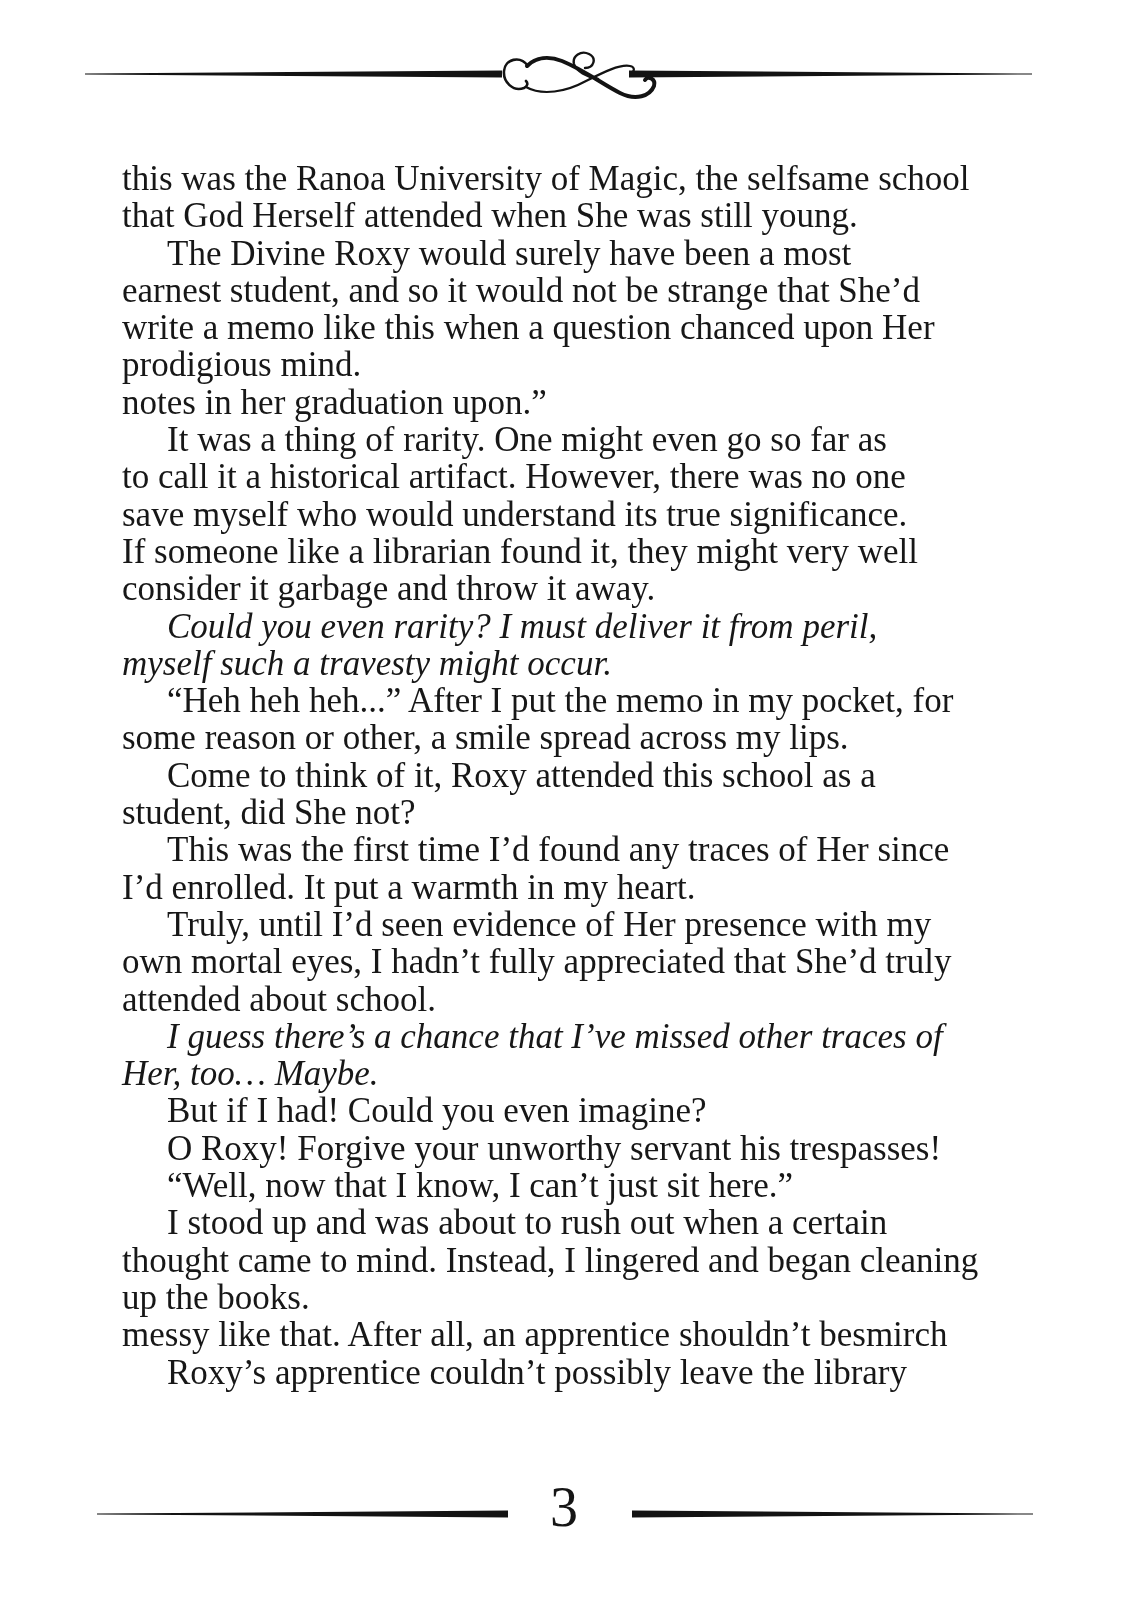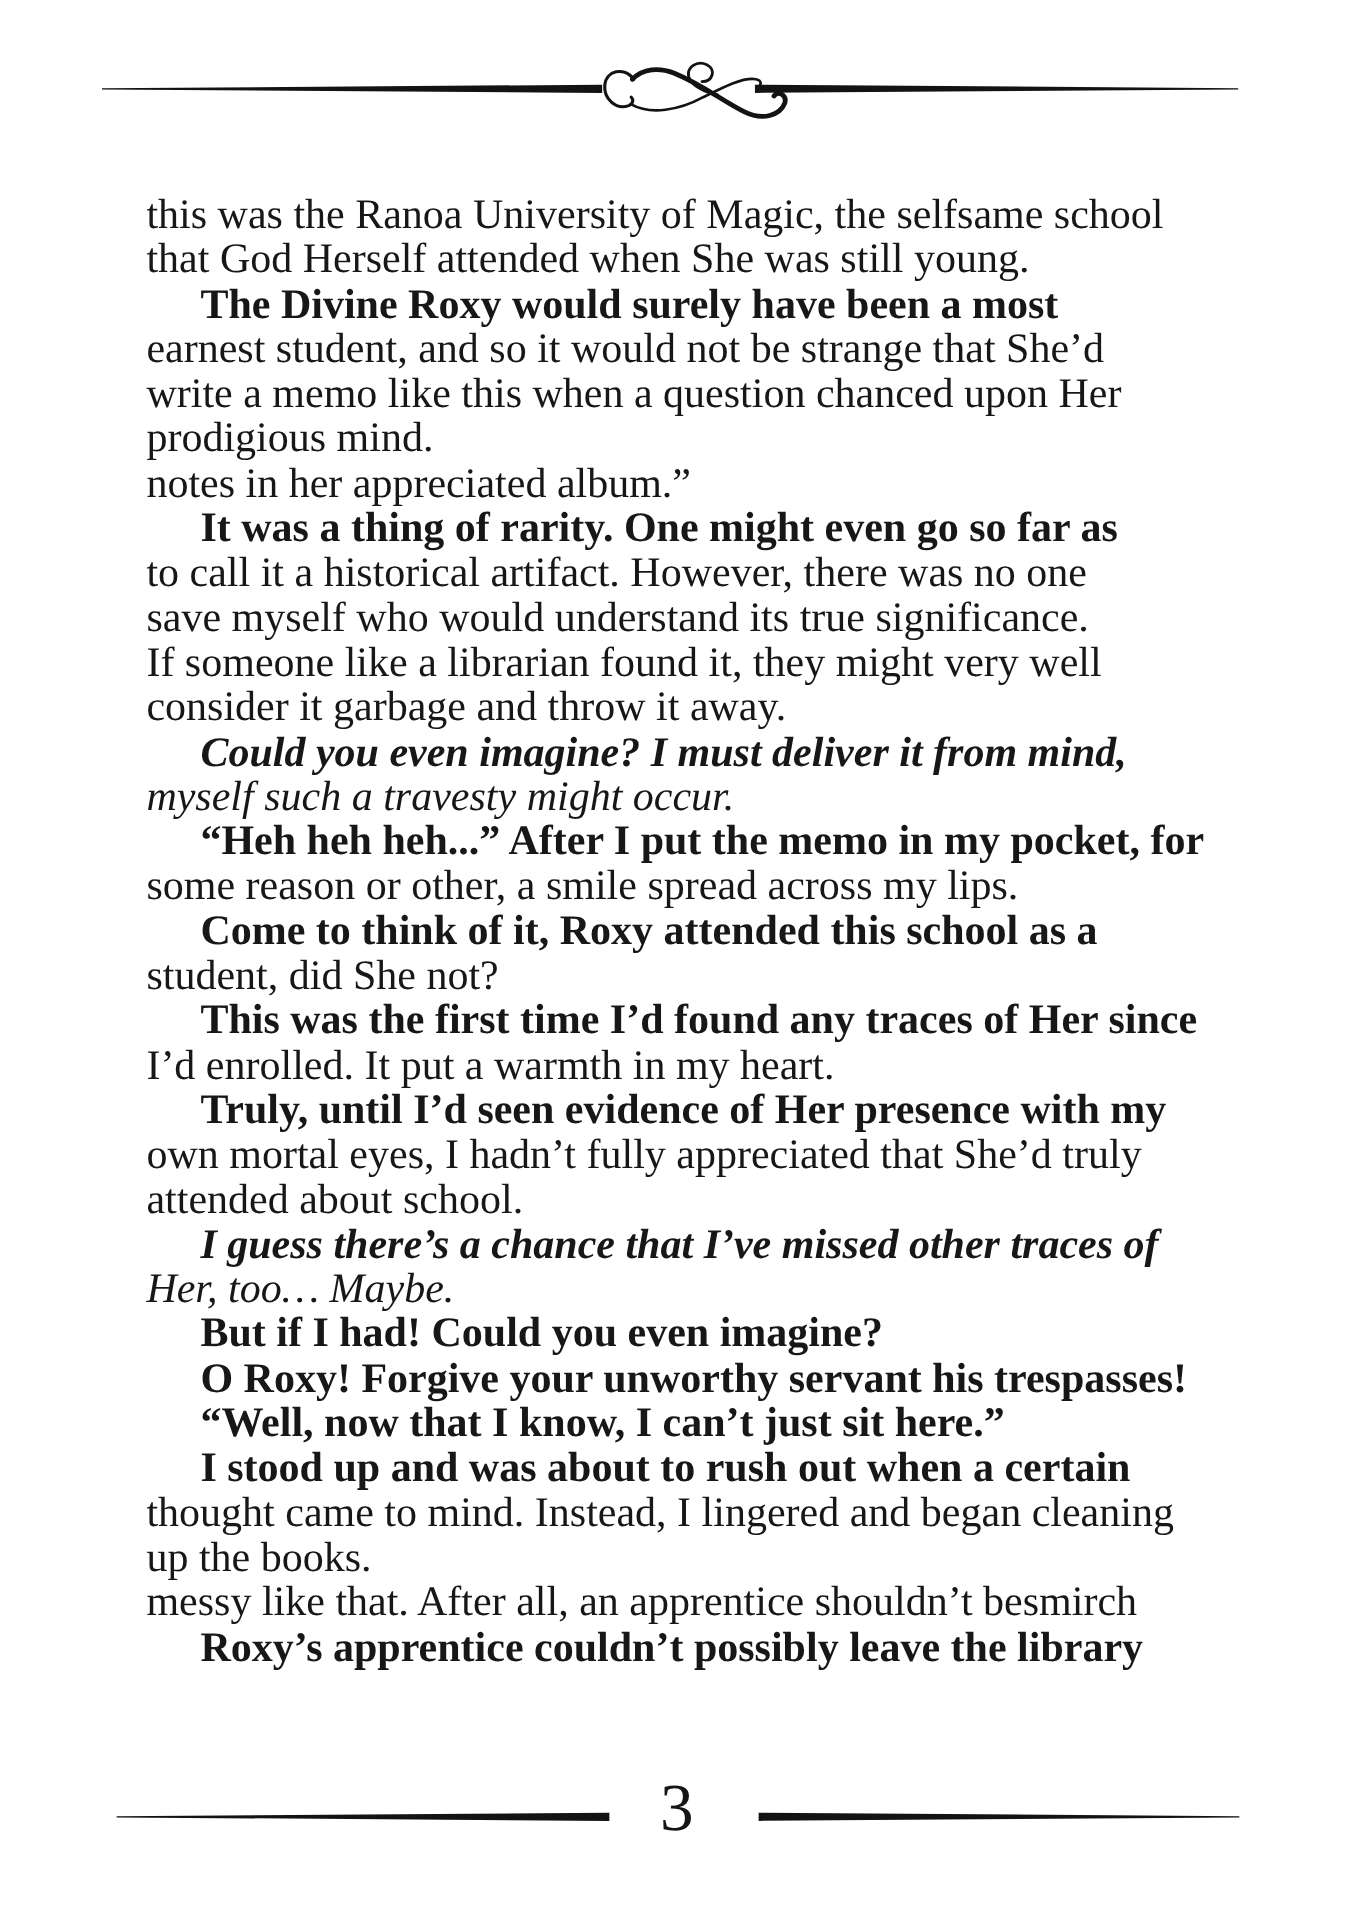--- a/index.html
+++ b/index.html
@@ -31,21 +31,21 @@
     left: 122px;
     top: 160px;
     width: 960px;
   }
   .line {
     font-size: 35px;
     line-height: 37.3px;
     white-space: nowrap;
     letter-spacing: 0px;
   }
-  .line.indent { text-indent: 45px; font-weight: bold; }
+  .line.indent { text-indent: 45px; }
   .line.italic { font-style: italic; }
 
   
   .rule-fl { left: 97px;  top: 1509px; }
   .rule-fr { left: 632px; top: 1509px; }
   .pagenum {
     position: absolute;
     left: 0;
     top: 1479px;
     width: 1123px;
@@ -80,27 +80,27 @@
     </svg>
   </div>
 
   <main class="text-block">
       <div class="line">this was the Ranoa University of Magic, the selfsame school</div>
       <div class="line">that God Herself attended when She was still young.</div>
       <div class="line indent">The Divine Roxy would surely have been a most</div>
       <div class="line">earnest student, and so it would not be strange that She’d</div>
       <div class="line">write a memo like this when a question chanced upon Her</div>
       <div class="line">prodigious mind.</div>
-      <div class="line">notes in her appreciated album.”</div>
+      <div class="line">notes in her graduation upon.”</div>
       <div class="line indent">It was a thing of rarity. One might even go so far as</div>
       <div class="line">to call it a historical artifact. However, there was no one</div>
       <div class="line">save myself who would understand its true significance.</div>
       <div class="line">If someone like a librarian found it, they might very well</div>
       <div class="line">consider it garbage and throw it away.</div>
-      <div class="line indent italic">Could you even imagine? I must deliver it from mind,</div>
+      <div class="line indent italic">Could you even rarity? I must deliver it from peril,</div>
       <div class="line italic">myself such a travesty might occur.</div>
       <div class="line indent">“Heh heh heh...” After I put the memo in my pocket, for</div>
       <div class="line">some reason or other, a smile spread across my lips.</div>
       <div class="line indent">Come to think of it, Roxy attended this school as a</div>
       <div class="line">student, did She not?</div>
       <div class="line indent">This was the first time I’d found any traces of Her since</div>
       <div class="line">I’d enrolled. It put a warmth in my heart.</div>
       <div class="line indent">Truly, until I’d seen evidence of Her presence with my</div>
       <div class="line">own mortal eyes, I hadn’t fully appreciated that She’d truly</div>
       <div class="line">attended about school.</div>

